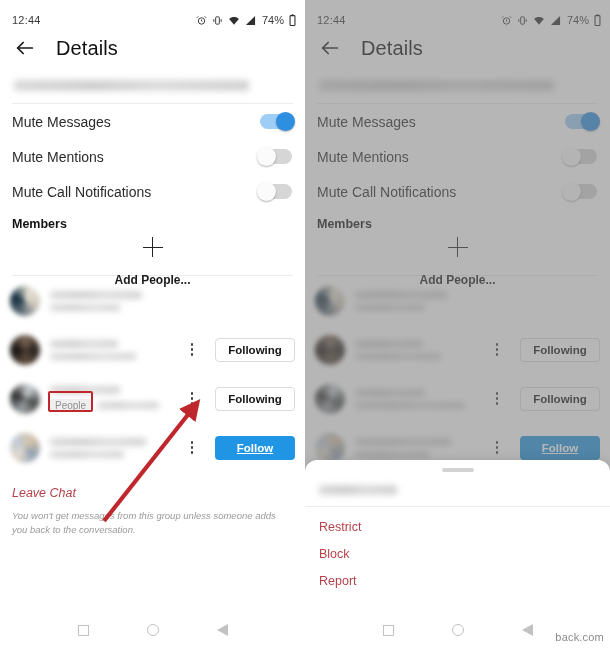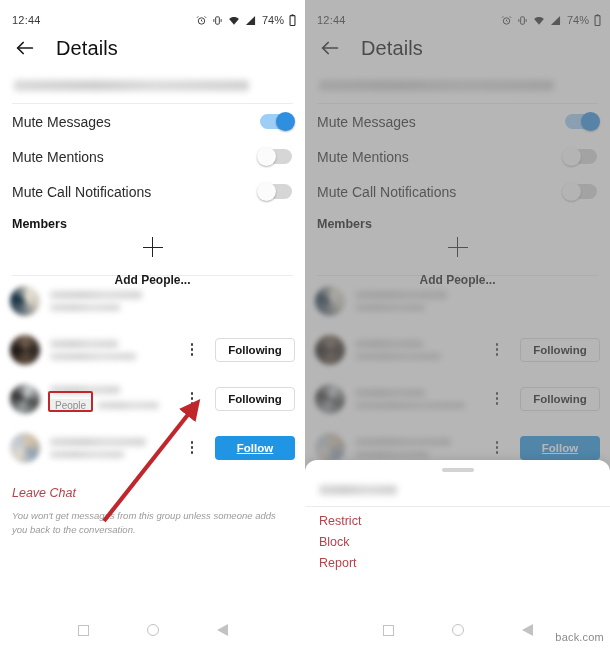--- a/index.html
+++ b/index.html
@@ -117,21 +117,21 @@
   
   .scrim { position: absolute; inset: 0; background: rgba(122,122,122,.55); z-index: 5; }
   .sheet {
     position: absolute; left: 0; bottom: 0; width: 305px; height: 190px;
     background: #fff; border-radius: 12px 12px 0 0; z-index: 6;
     box-shadow: 0 -2px 9px rgba(0,0,0,.10);
   }
   .sheet-handle { width: 32px; height: 3.5px; border-radius: 2px; background: #d3d3d3; margin: 8px auto 0; }
   .sheet-user { margin: 13px 0 0 14px; height: 10px; width: 78px; }
   .sheet-div { height: 1px; background: #ececec; margin: 11px 0 0; }
-  .sheet-item { font-size: 12.5px; color: #b4424a; padding: 7px 0 0 14px; }
+  .sheet-item { font-size: 12.5px; color: #b4424a; padding: 13px 0 0 14px; }
 
   
   .anno { position: absolute; z-index: 20; pointer-events: none; }
   .admin-box {
     left: 48px; top: 391px; width: 45px; height: 21px;
     border: 2.5px solid #c0272d; border-radius: 2px;
   }
   .arrow-svg { left: 0; top: 0; width: 305px; height: 650px; }
   .watermark {
     position: absolute; right: 6px; bottom: 7px; z-index: 30;

